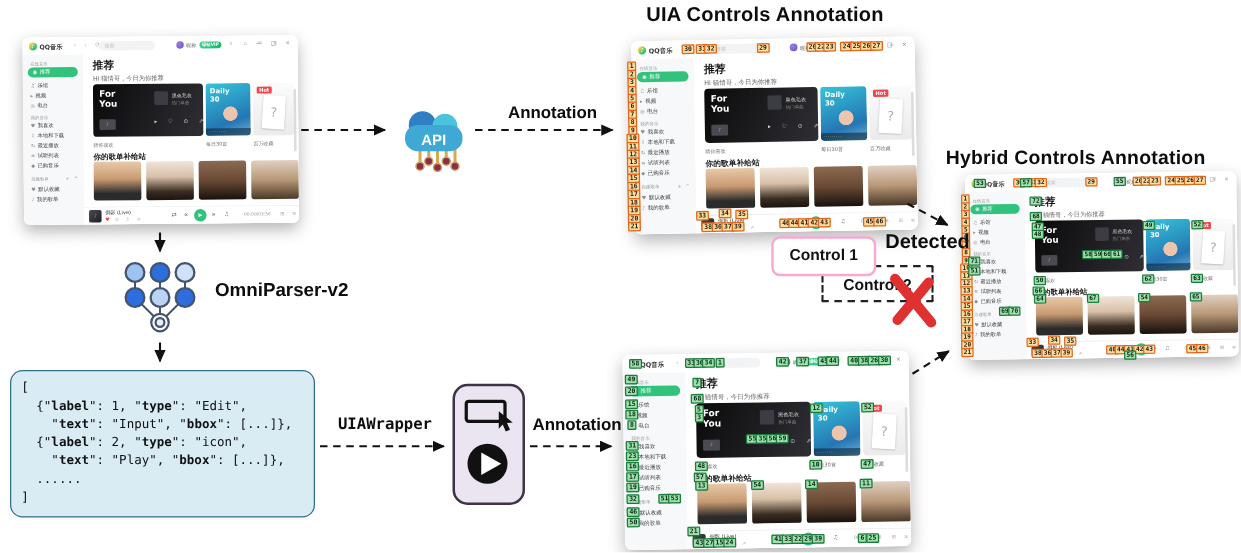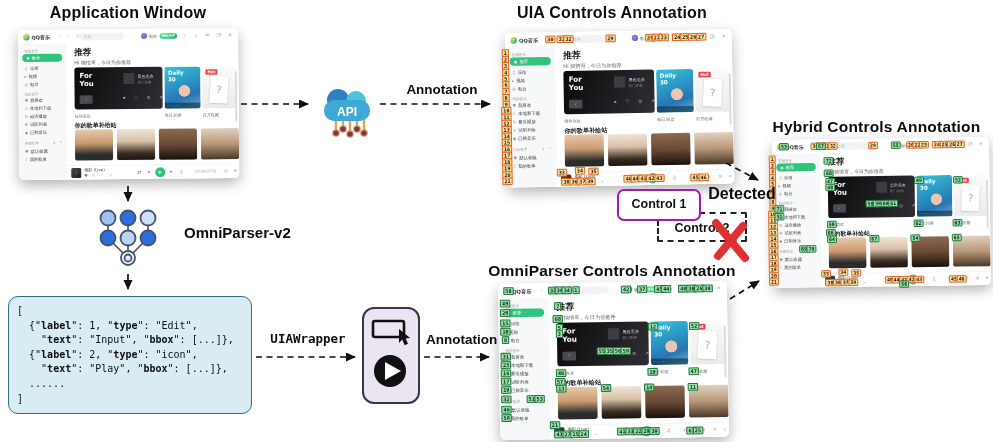--- a/index.html
+++ b/index.html
@@ -97,36 +97,34 @@
            color:#fff;font-size:8px;line-height:20px;text-align:center;}
   .pb-nx{position:absolute;left:204px;top:6px;font-size:11px;color:#555;}
   .pb-vol{position:absolute;left:224px;top:8px;font-size:9px;color:#777;}
   .pb-time{position:absolute;left:256px;top:9px;font-size:7px;color:#9a9a9a;white-space:nowrap;}
   .pb-ric{position:absolute;left:314px;top:8px;font-size:8px;color:#aaa;letter-spacing:5px;white-space:nowrap;}
 
   
   #code-box{left:8px;top:296px;width:244px;height:118px;background:#d9ecf4;border:1.6px solid #2e6f86;
             border-radius:10px;box-sizing:border-box;padding:7px 8px;}
   #code-box .cl{font:10px "DejaVu Sans Mono",monospace;line-height:14.6px;color:#101010;white-space:pre;}
-  #ctrl1{left:617px;top:189px;width:80px;height:28px;background:#fff;border:2px solid #a21caf;border-radius:7px;
+  #ctrl1{left:617px;top:189px;width:80px;height:28px;background:#fff;border:2px solid #f9a8d4;border-radius:7px;
          font-size:12.5px;font-weight:bold;text-align:center;line-height:26px;z-index:3;}
   #ctrl2{left:657px;top:212px;width:90px;height:30px;border:2px dashed #222;border-radius:2px;
          font-size:12.5px;font-weight:bold;text-align:center;line-height:28px;z-index:2;box-sizing:border-box;}
   #vc-box{left:362px;top:307px;width:58px;height:97px;background:#ebe5f1;border:2px solid #3f3349;
           border-radius:12px;box-sizing:border-box;}
 </style>
 </head>
 <body>
 
 <div id="canvas">
 
-  <div class="abs title" style="left:18px;top:4px;width:220px;">Application Window</div>
   <div class="abs title" style="left:492px;top:4px;width:240px;">UIA Controls Annotation</div>
-  <div class="abs title" style="left:764px;top:118px;width:225px;font-size:15.5px;text-align:center;">Hybrid Controls Annotation</div>
-  <div class="abs title" style="left:486px;top:262px;width:252px;font-size:15.5px;">OmniParser Controls Annotation</div>
+  <div class="abs title" style="left:748px;top:118px;width:225px;font-size:15.5px;text-align:center;">Hybrid Controls Annotation</div>
 
   <div class="shot" id="shot-app" style="left:18px;top:30px;width:220px;height:150px;">
     <div class="mini" style="--s:0.5;--r:-0.5deg;">
   <div class="win">
     <div class="hdr">
       <div class="logo-dot">♪</div>
       <div class="logo-txt">QQ音乐</div>
       <div class="navs">‹ › ⟳</div>
       <div class="search">搜索</div>
       <div class="avatar"></div>
@@ -648,21 +646,21 @@
       <circle cx="18" cy="12" r="7.5" fill="#9fc3ef"></circle>
         <circle cx="38" cy="12" r="7.5" fill="#2d6ede"></circle>
         <circle cx="58" cy="12" r="7.5" fill="#cfe0f8"></circle>
       <circle cx="18" cy="32" r="7.5" fill="#2d6ede"></circle>
         <circle cx="38" cy="32" r="7.5" fill="#bcd4f4"></circle>
         <circle cx="58" cy="32" r="7.5" fill="#2d6ede"></circle>
       <circle cx="38" cy="52" r="7" fill="#fff"></circle>
         <circle cx="38" cy="52" r="3.5" fill="#e8eefc"></circle>
     </g>
   </svg>
-  <div class="abs lbl" style="left:184px;top:224px;font-size:15px;">OmniParser-v2</div>
+  <div class="abs lbl" style="left:172px;top:224px;font-size:15px;">OmniParser-v2</div>
 
   <div class="abs" id="code-box">
       <div class="cl">[</div>
       <div class="cl">  {"<b>label</b>": 1, "<b>type</b>": "Edit",</div>
       <div class="cl">    "<b>text</b>": "Input", "<b>bbox</b>": [...]},</div>
       <div class="cl">  {"<b>label</b>": 2, "<b>type</b>": "icon",</div>
       <div class="cl">    "<b>text</b>": "Play", "<b>bbox</b>": [...]},</div>
       <div class="cl">  ......</div>
       <div class="cl">]</div>
     </div>

